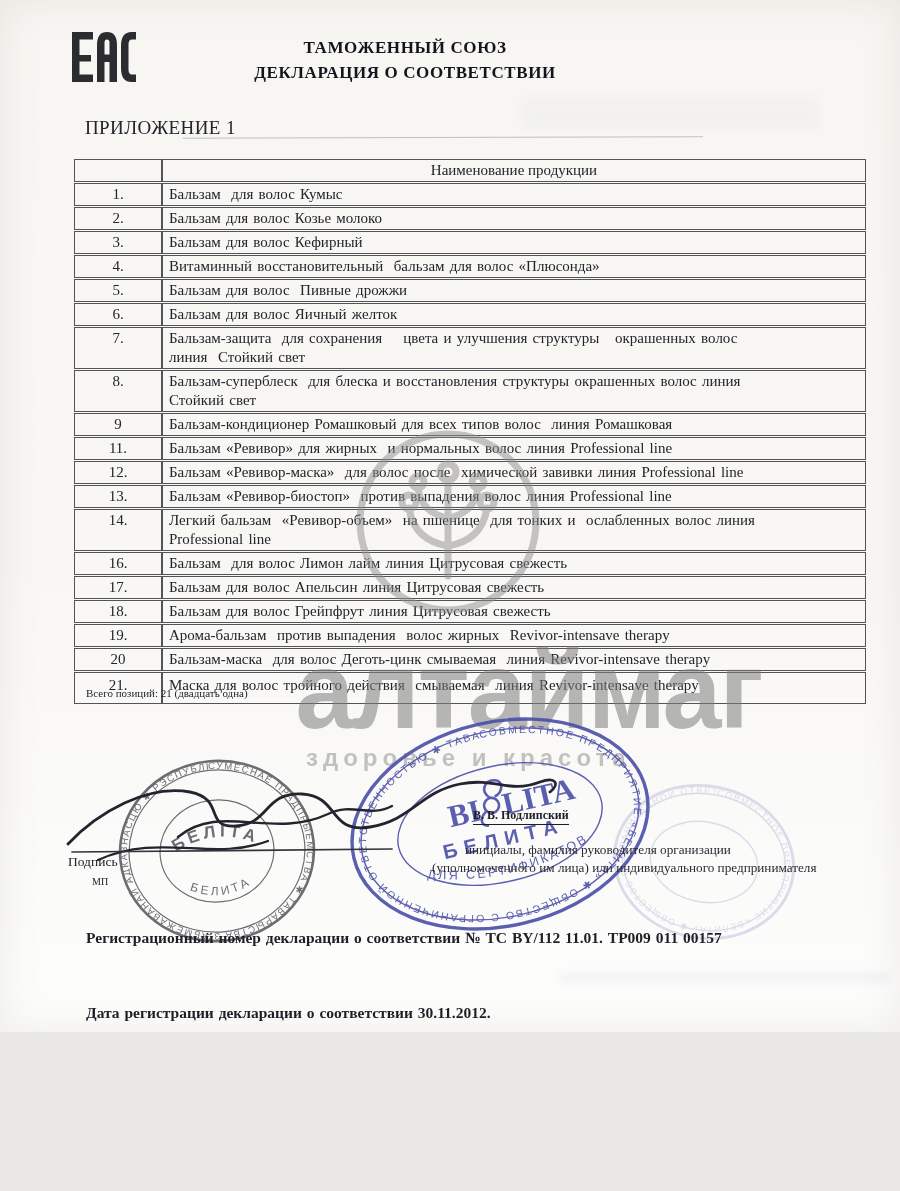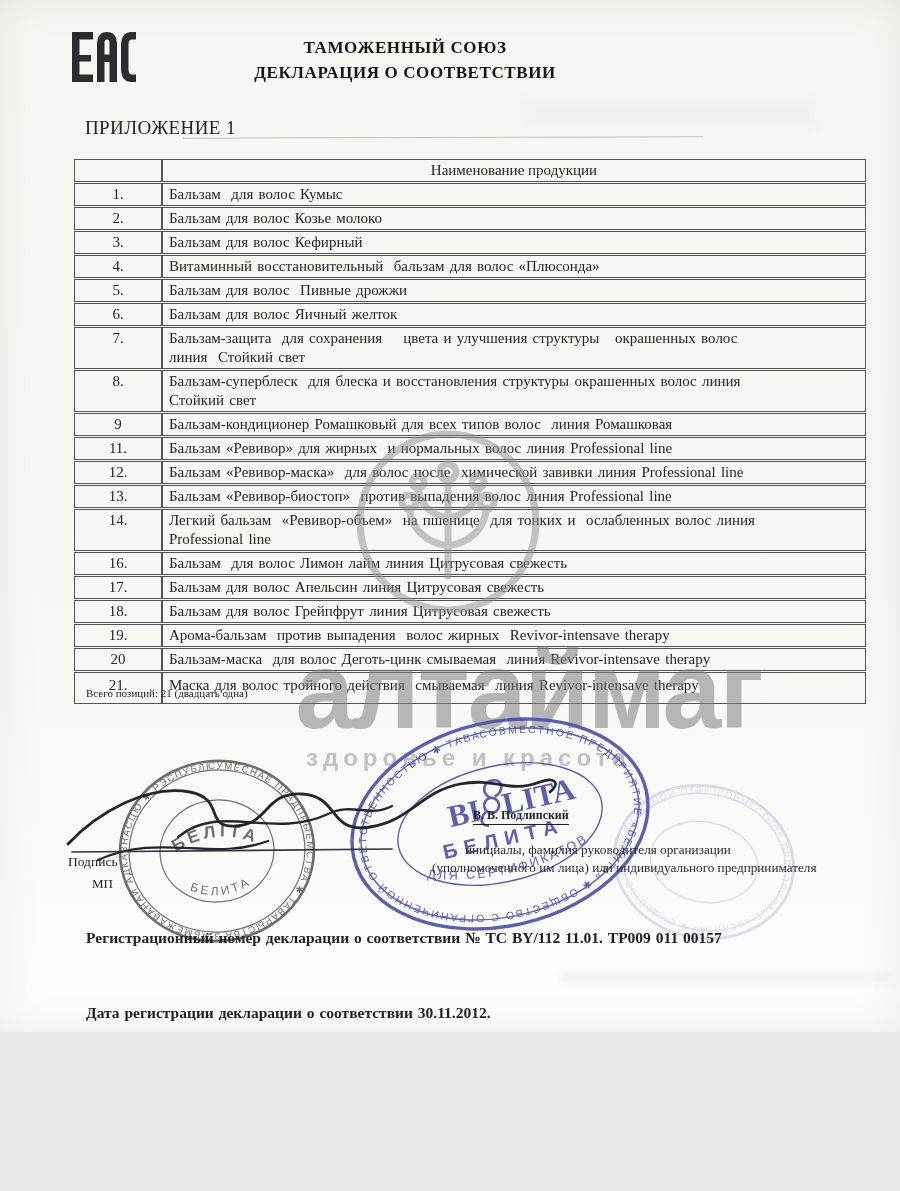--- a/index.html
+++ b/index.html
@@ -41,21 +41,21 @@
   
   .total { position:absolute; left:86px; top:687px; font-size:11px; color:#23242c; }
   .stamp-black { position:absolute; left:110px; top:752px; width:214px; height:198px;
     opacity:0.78; transform:rotate(-6deg); }
   .stamp-blue { position:absolute; left:338px; top:710px; width:324px; height:228px;
     opacity:0.9; transform:rotate(-13deg); }
   .stamp-faint { position:absolute; left:606px; top:778px; width:196px; height:168px;
     opacity:0.22; transform:rotate(11deg); }
   .signature { position:absolute; left:40px; top:740px; width:570px; height:160px; pointer-events:none; }
   .sig-label { position:absolute; left:68px; top:854px; font-size:13.5px; }
-  .mp-label  { position:absolute; left:92px; top:876px; font-size:13px;text-align:center; }
+  .mp-label  { position:absolute; left:92px; top:876px; font-size:10px;text-align:center; }
   .head-name { position:absolute; left:473px; top:808px; font-size:12px; font-weight:bold;
     border-bottom:1.6px solid #1d1e26; padding-bottom:1px; color:#1d1e26; }
   .caption1 { position:absolute; left:465px; top:842px; font-size:13.2px; color:#2a2b33; }
   .caption2 { position:absolute; left:432px; top:860px; font-size:13.2px; color:#2a2b33; }
   .reg-number { position:absolute; left:86px; top:929px; font-size:15.5px; font-weight:bold;
     color:#1e1f27; word-spacing:1px; }
   .reg-date { position:absolute; left:86px; top:975px; font-size:15.5px; font-weight:bold;
     color:#1e1f27; word-spacing:1px;margin-top:29px; }
   
   .artifact { position:absolute; pointer-events:none; }

